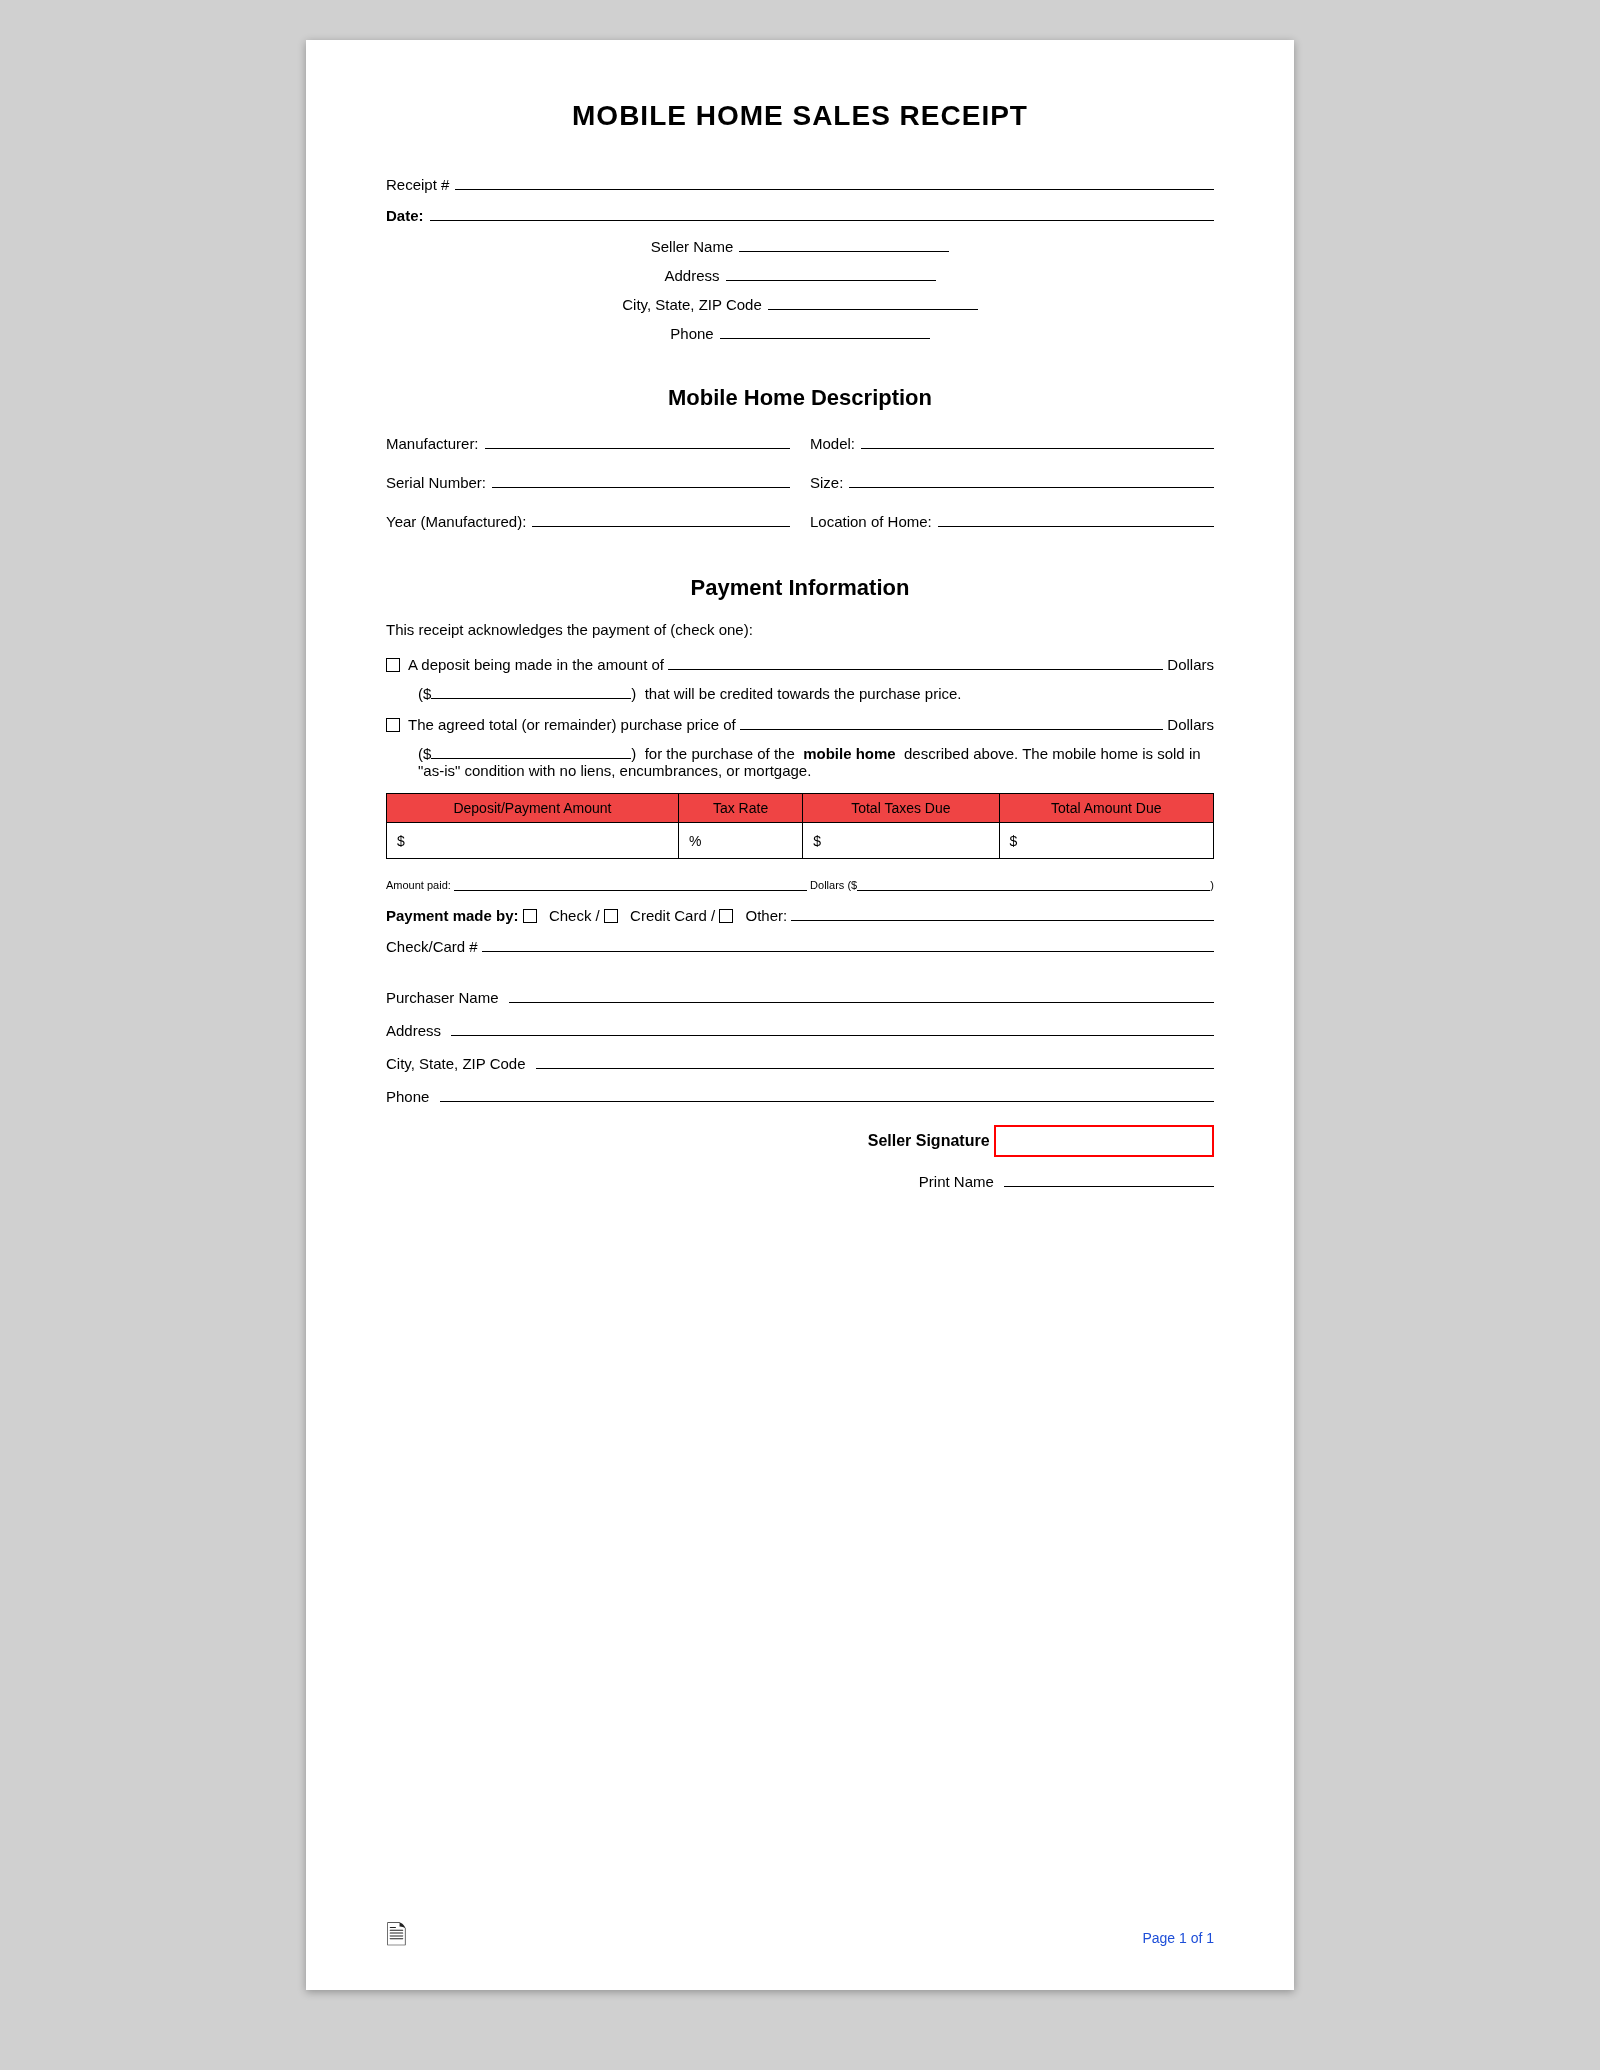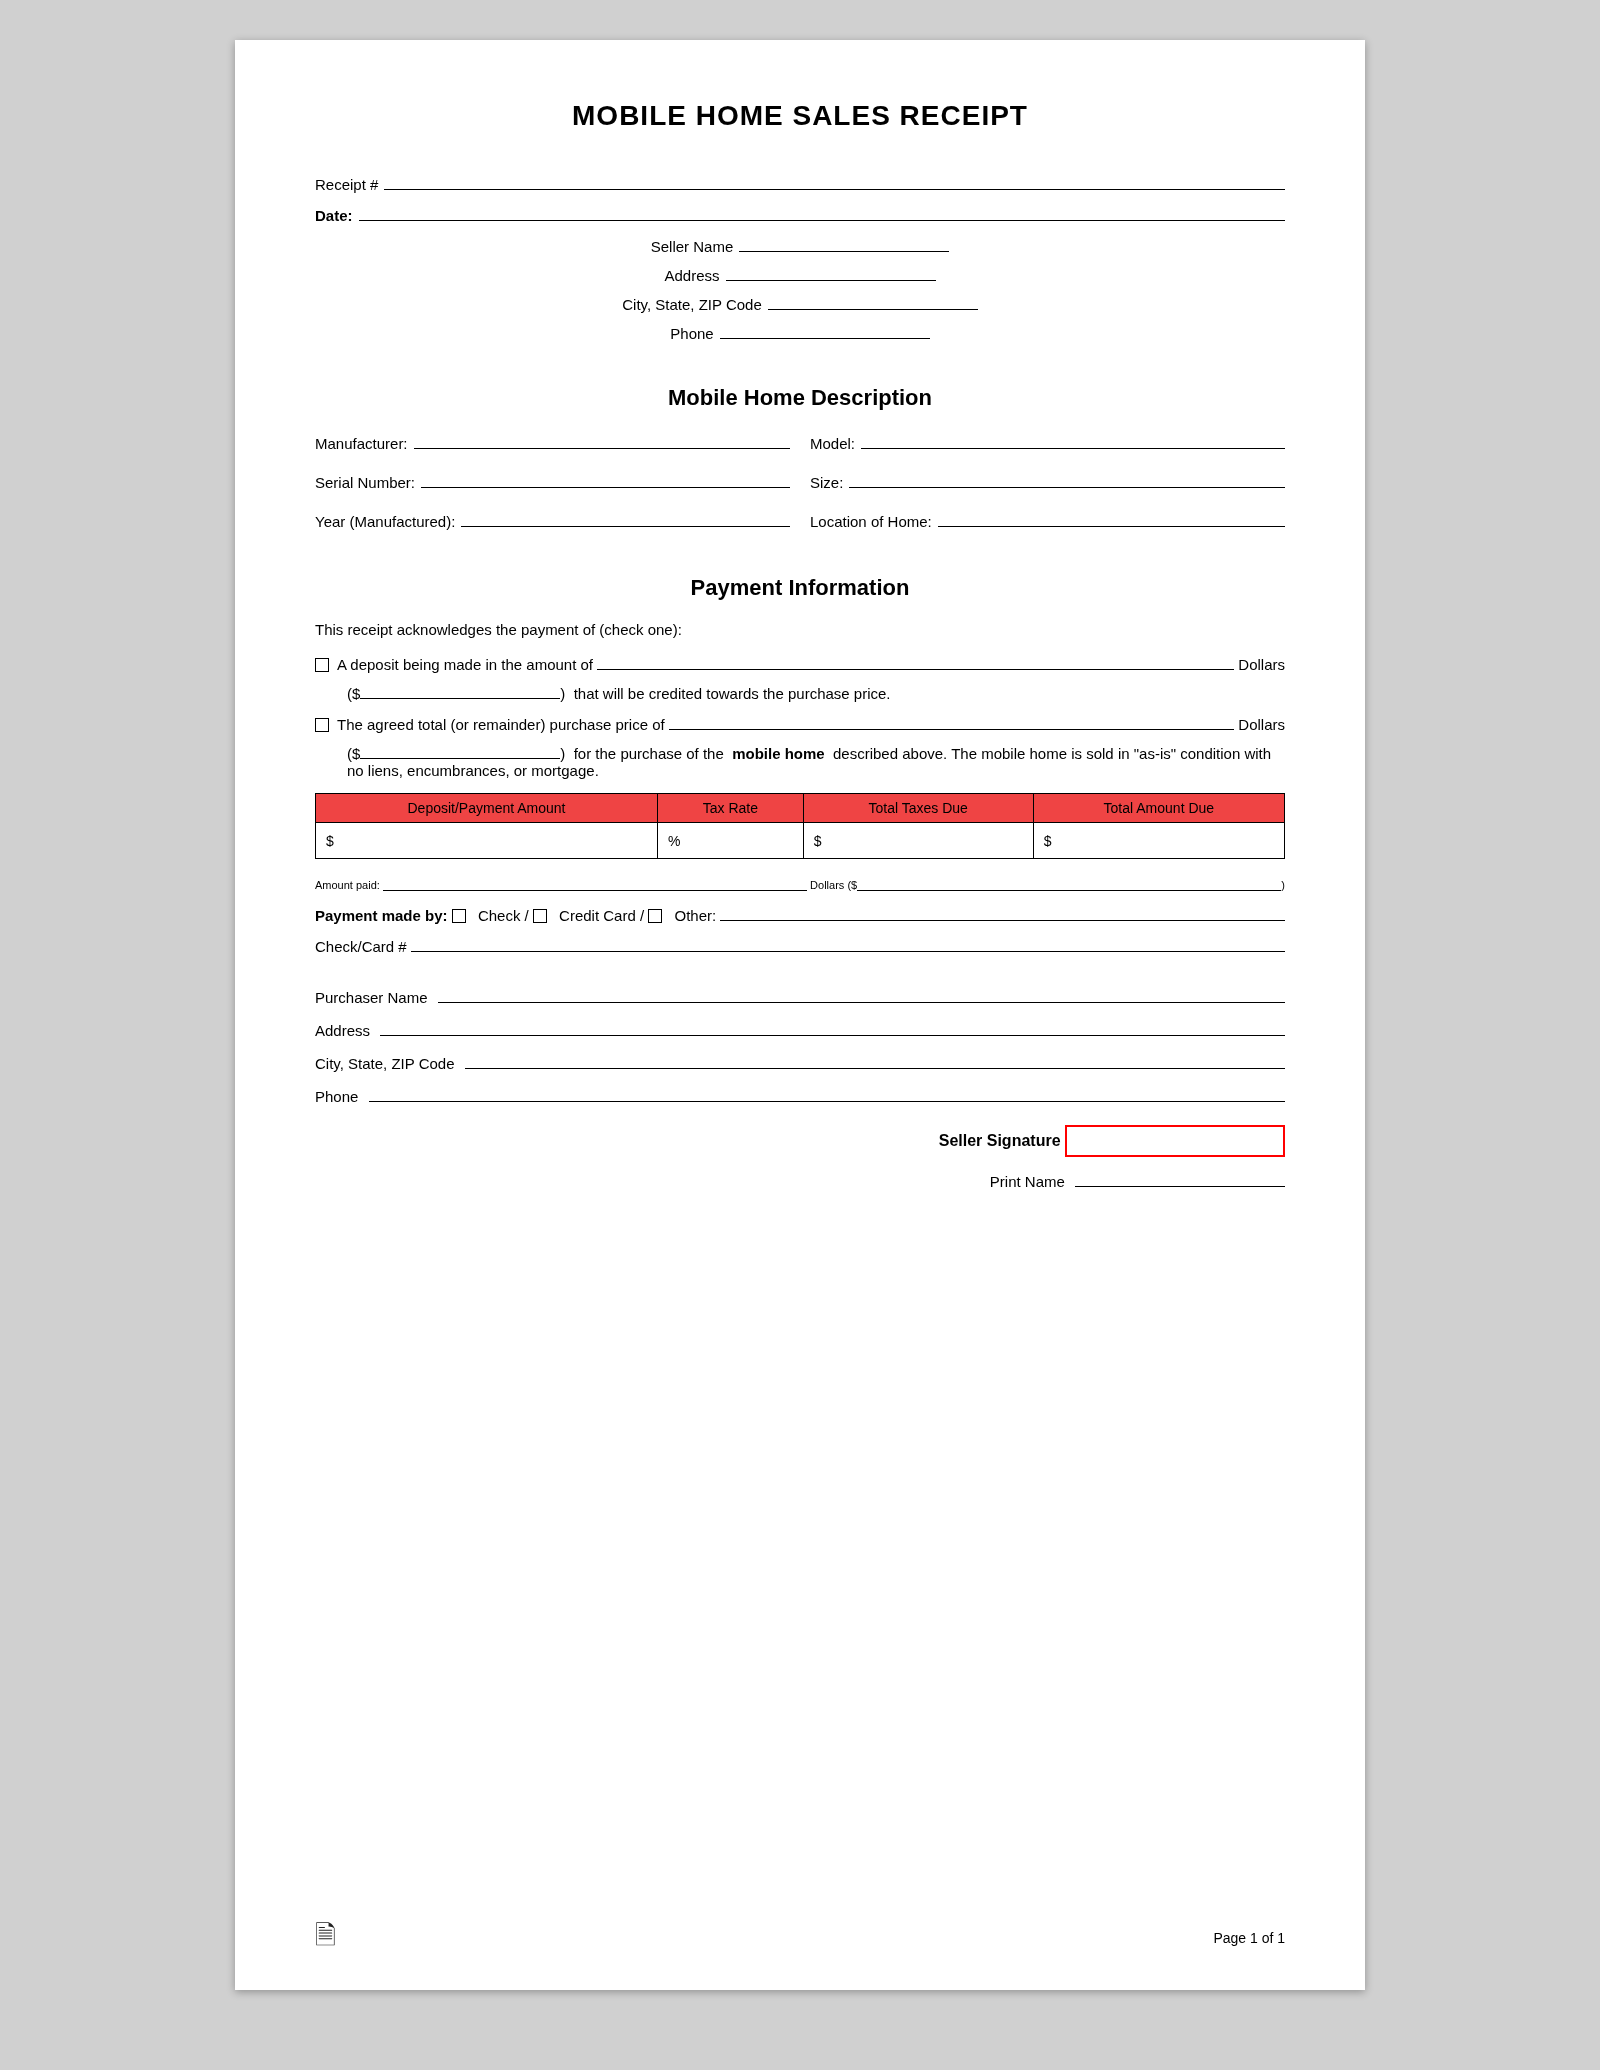--- a/index.html
+++ b/index.html
@@ -13,21 +13,21 @@
       display: flex;
       justify-content: center;
       align-items: flex-start;
       min-height: 100vh;
       padding: 40px 20px;
       font-family: Arial, sans-serif;
     }
 
     .page {
       background: #ffffff;
-      width: 1130px;
+      width: 988px;
       min-height: 1950px;
       padding: 60px 80px 60px 80px;
       position: relative;
       box-shadow: 0 2px 8px rgba(0,0,0,0.3);
     }
 
     .main-title {
       text-align: center;
       font-size: 28px;
       font-weight: bold;
@@ -213,21 +213,21 @@
       align-items: center;
     }
 
     .footer-icon {
       font-size: 26px;
       color: #222;
     }
 
     .footer-page {
       font-size: 14px;
-      color: #000000;
+      color: #1d4ed8;
     }
   </style>
 </head>
 <body>
 
 <div class="page">
 
   <div class="main-title">MOBILE HOME SALES RECEIPT</div>
 
   <div class="field-line">

